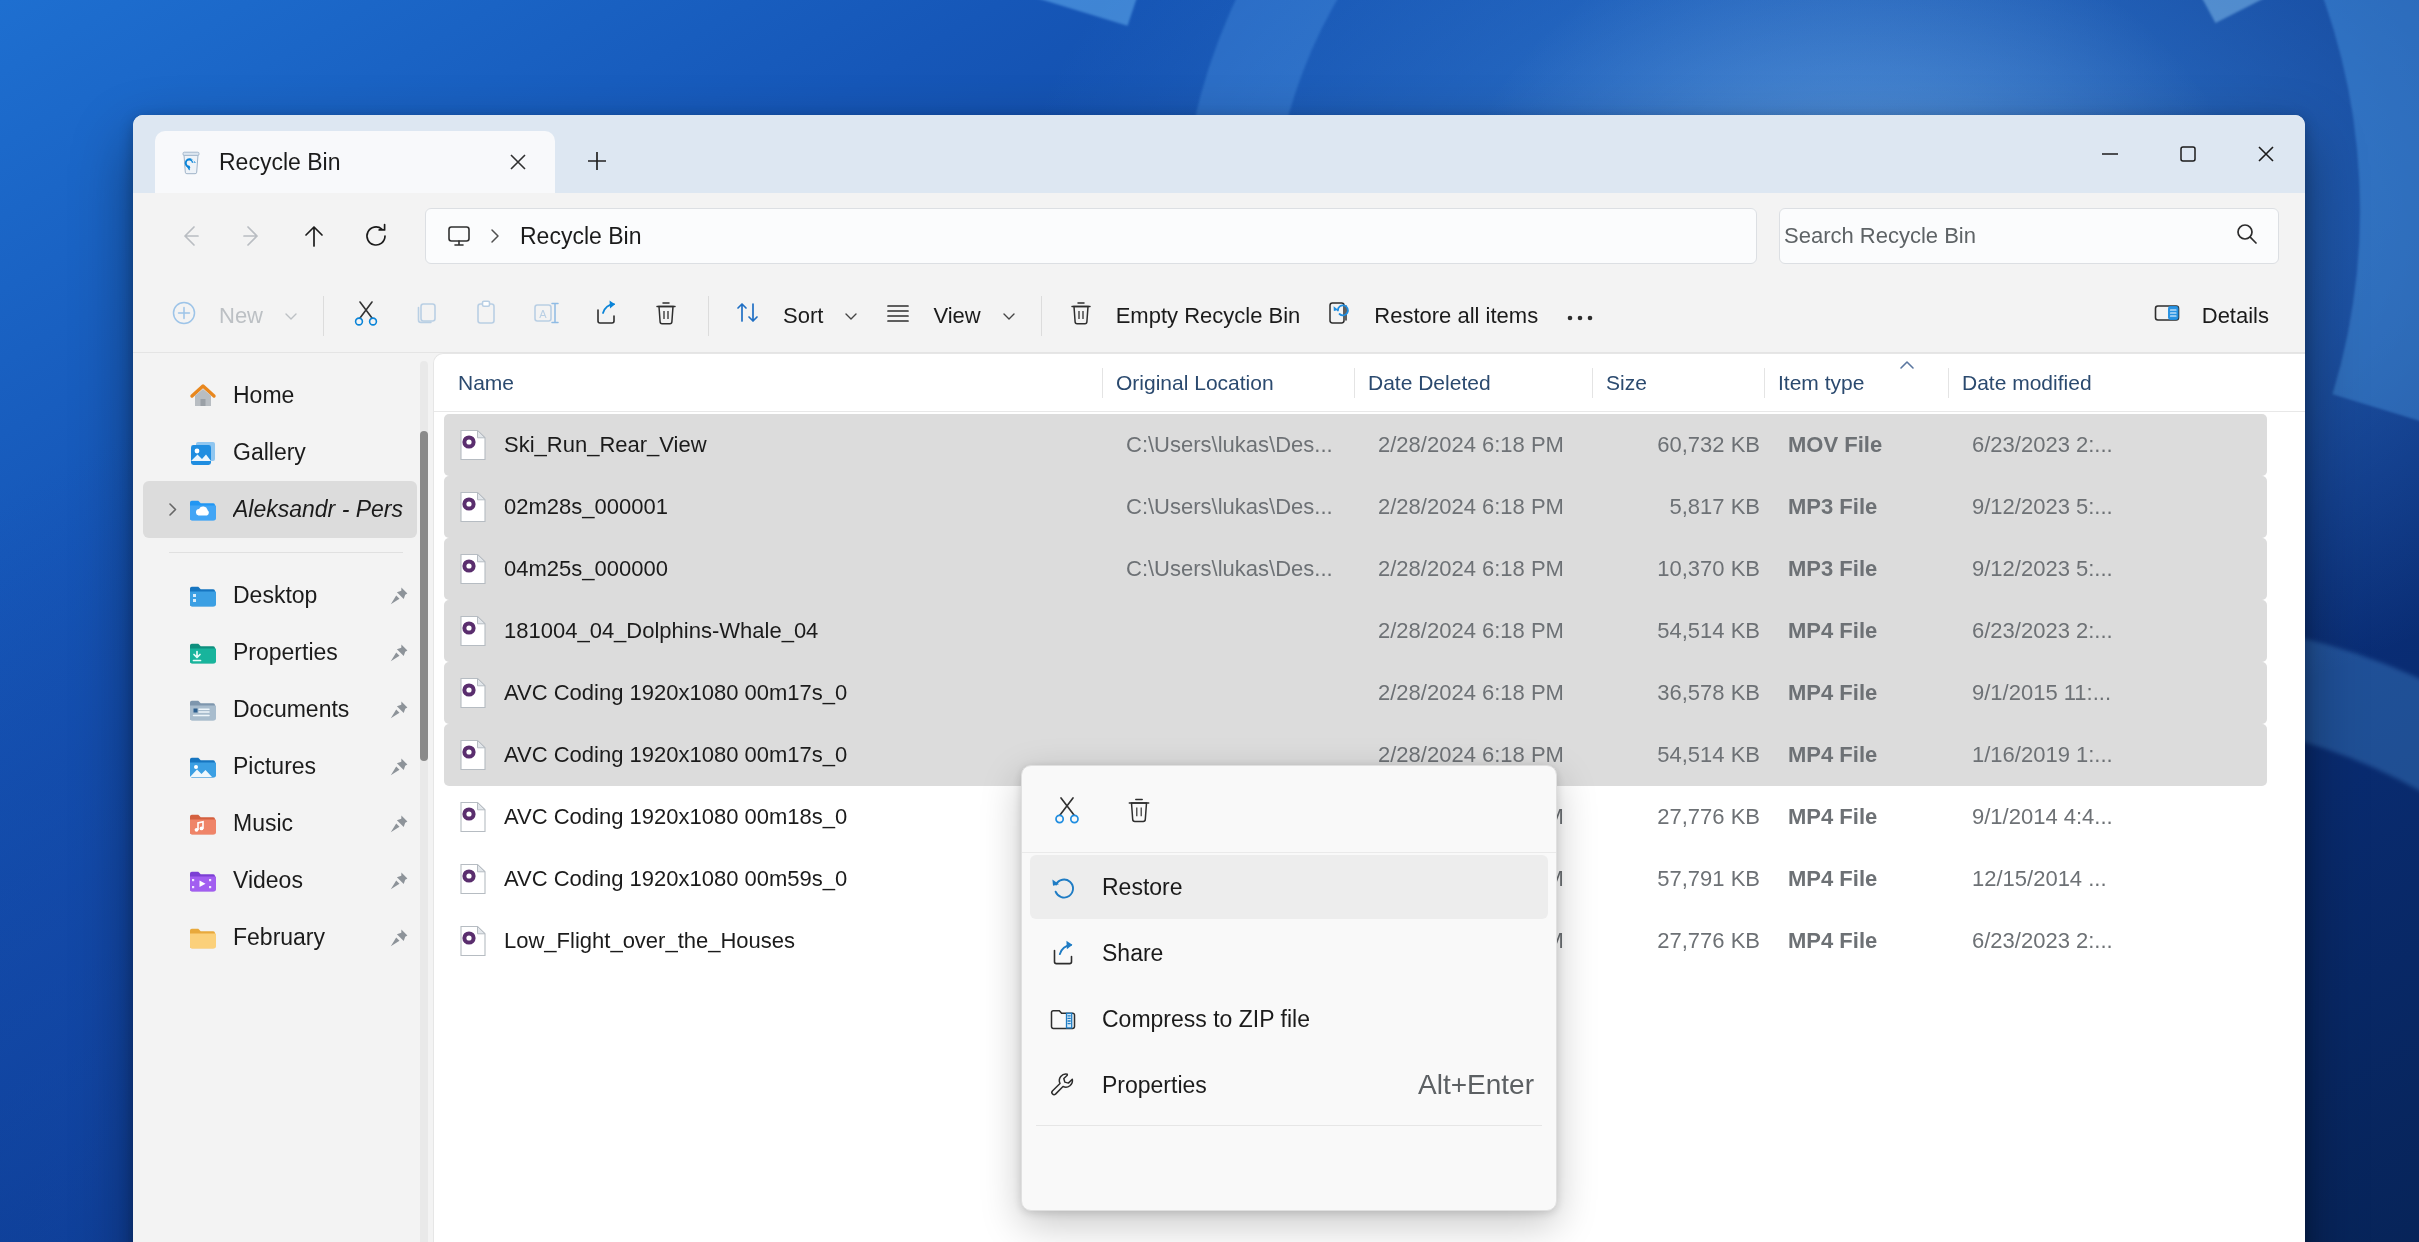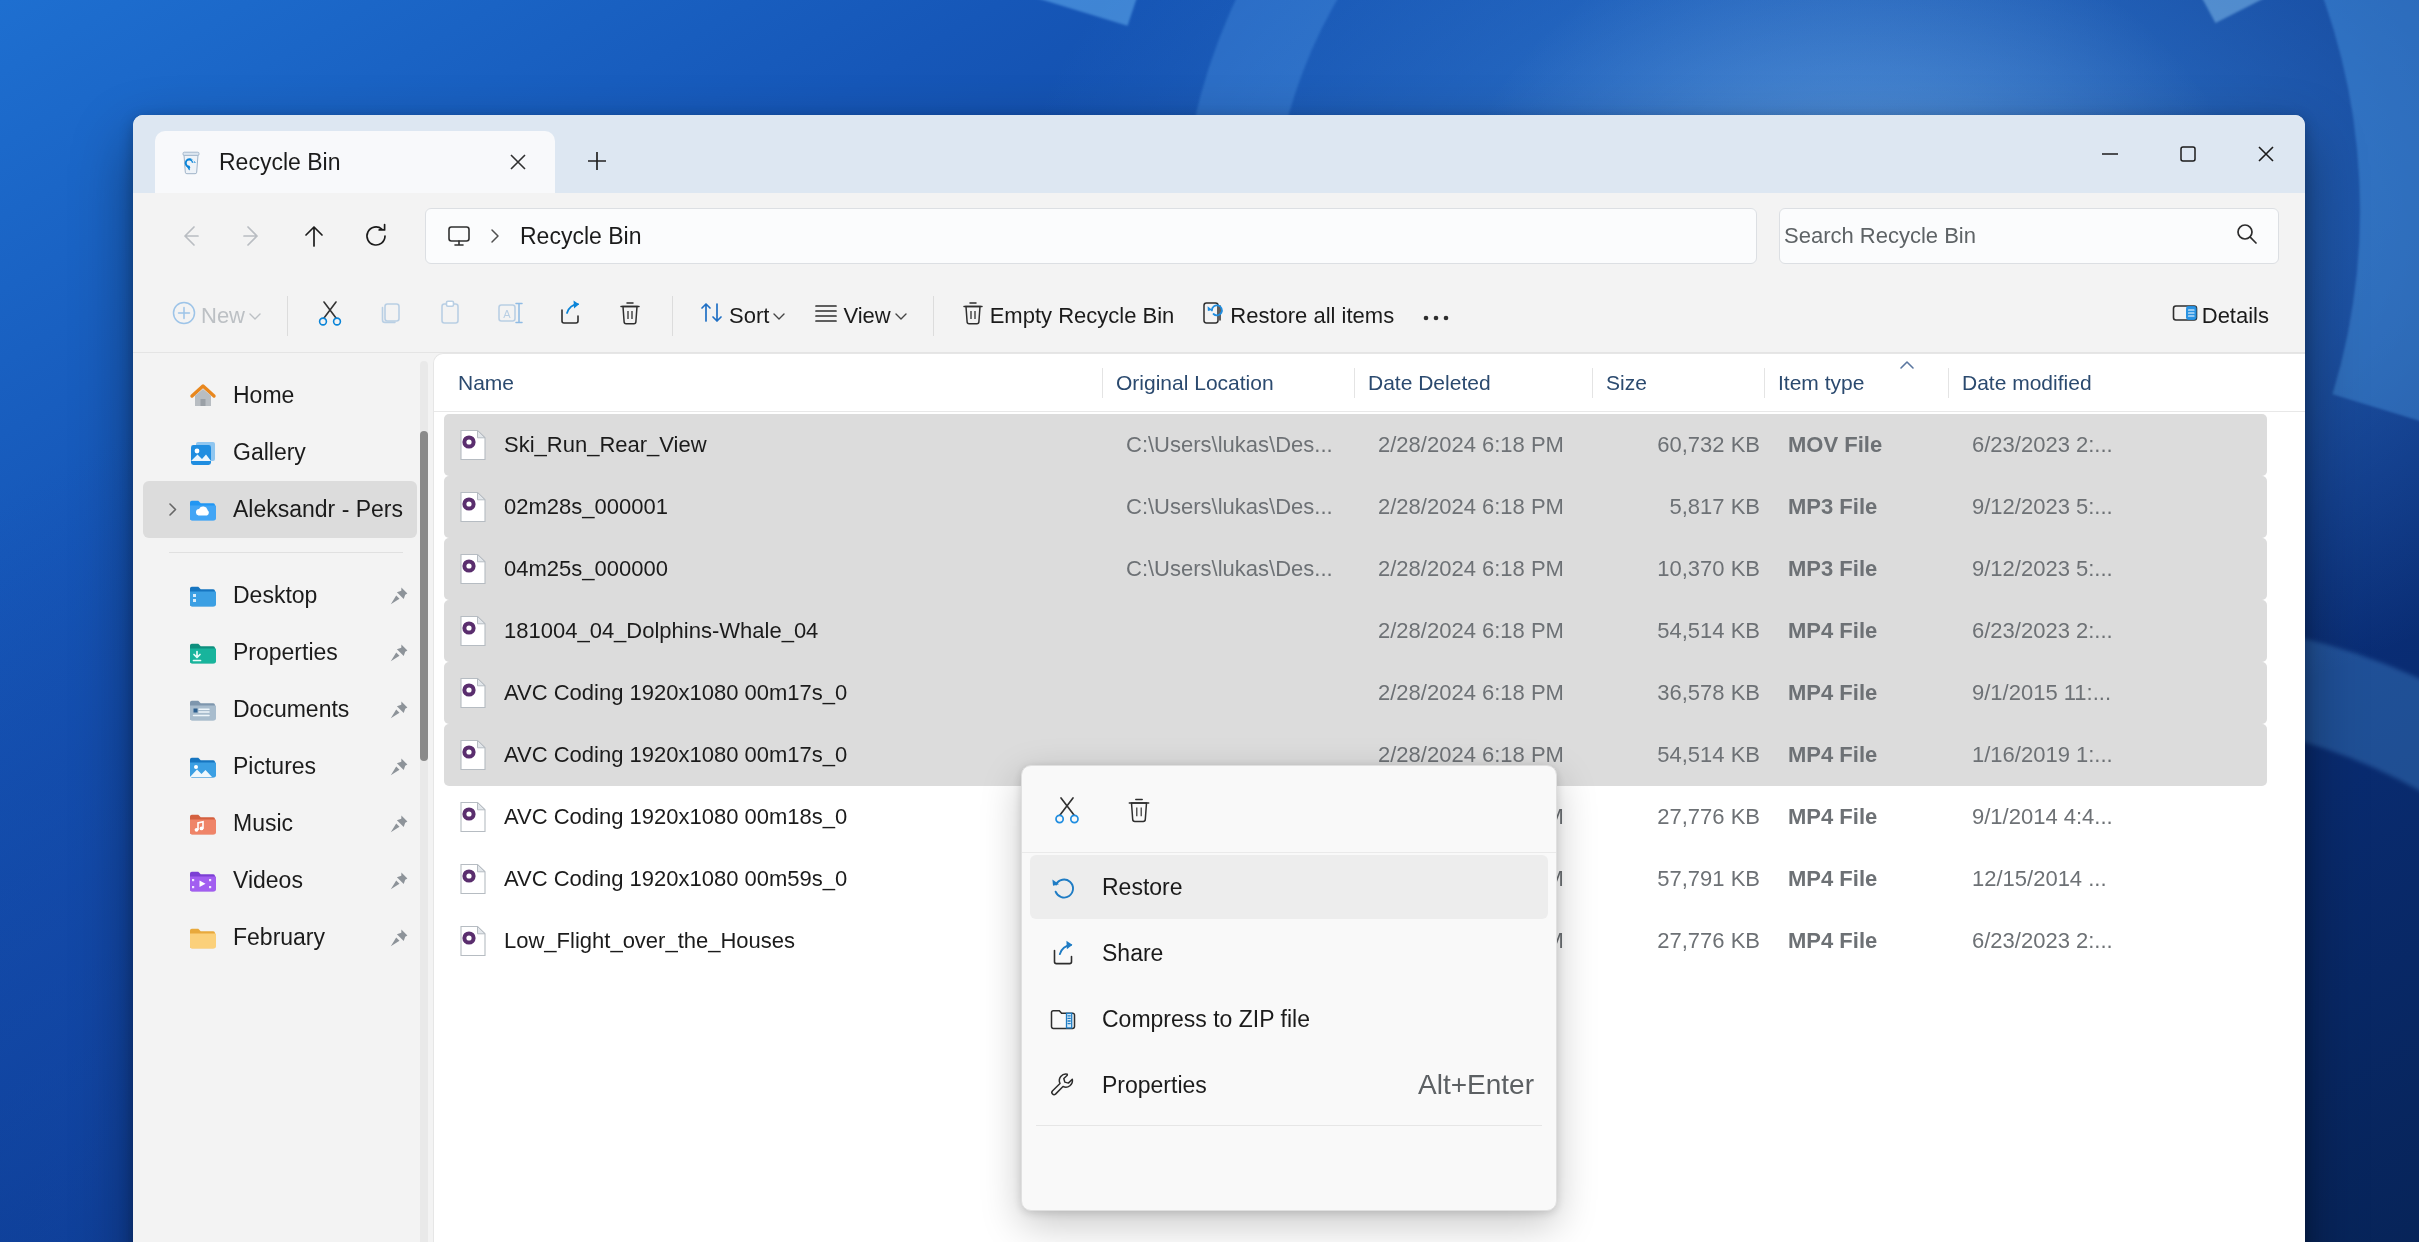--- a/index.html
+++ b/index.html
@@ -177,21 +177,21 @@
     height: 74px; flex: 0 0 74px;
     background: #f3f3f3;
     display: flex; align-items: center;
     padding: 0 24px;
     gap: 0;
     border-bottom: 1px solid #e4e4e4;
   }
   .cmd {
     height: 56px; border-radius: 6px;
     display: flex; align-items: center;
-    padding: 0 12px; gap: 2px;
+    padding: 0 12px; gap: 20px;
     color: #1b1b1b; font-size: 22px;
     white-space: nowrap;
   }
   .cmd.iconbtn { width: 60px; justify-content: center; padding: 0; }
   .cmd.dim { color: #bcc0c4; }
   .cmdsep { width: 1px; height: 40px; background: #dcdcdc; margin: 0 12px; flex: 0 0 1px; }
   .chev-sm { color: #444; display: flex; align-items: center; }
   .cmd.dim .chev-sm { color: #bcc0c4; }
   #cmd-spacer { flex: 1 1 auto; }
 
@@ -211,21 +211,21 @@
   }
   .sb-item {
     height: 57px;
     display: flex; align-items: center;
     margin: 0 16px 0 10px;
     border-radius: 6px;
     padding-left: 14px;
     gap: 0;
     position: relative;
   }
-  .sb-item.selected { background: #dcdcdc; }
+  .sb-item.selected { background: #dcdcdc; font-style: italic; }
   .sb-expander {
     width: 30px; flex: 0 0 30px;
     display: flex; align-items: center; justify-content: center;
     color: #666;
   }
   .sb-icon { width: 32px; height: 32px; flex: 0 0 32px; margin-right: 14px; position: relative; }
   .sb-label {
     font-size: 23px; color: #1b1b1b;
     white-space: nowrap; overflow: hidden;
     flex: 1 1 auto;

